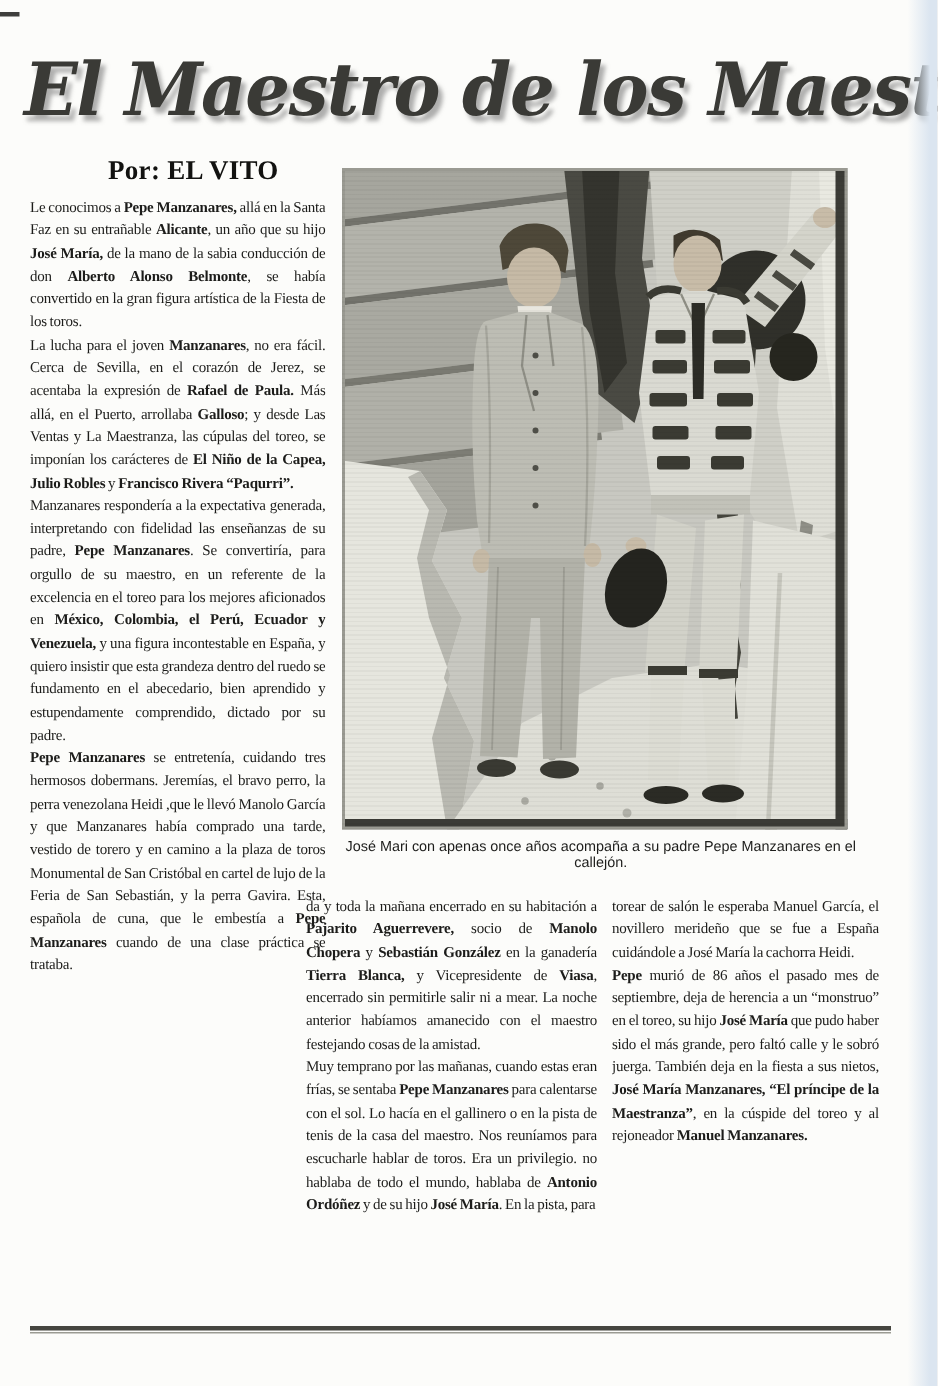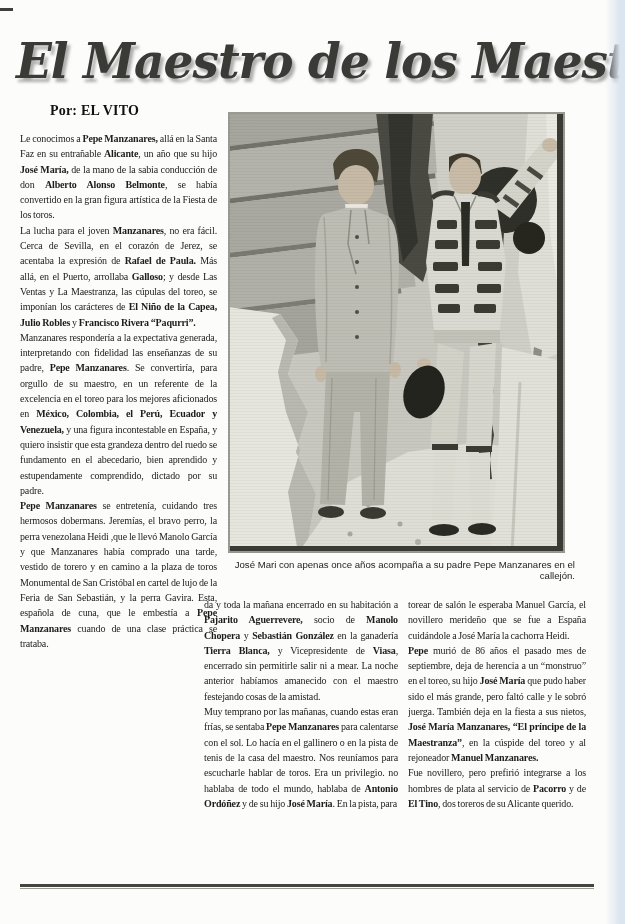--- a/index.html
+++ b/index.html
@@ -5,34 +5,34 @@
   html,body{margin:0;padding:0;background:#e9e9e9;}
   #page{position:relative;width:625px;height:924px;background:#fcfcfa;overflow:hidden;
         font-family:"Liberation Serif",serif;color:var(--ink,#1c1c1a);}
   .artifact{position:absolute;left:0;top:8px;width:13px;height:3px;background:#3e3e3c;}
   .scan-edge{position:absolute;right:0;top:0;bottom:0;width:20px;
         background:linear-gradient(to right,rgba(216,227,239,0),#dbe5f0 75%);z-index:9;}
   .title{position:absolute;top:33px;left:16px;width:594px;text-align:center;white-space:nowrap;
         font-family:"DejaVu Serif",serif;font-style:italic;font-weight:bold;font-size:47px;
         letter-spacing:-1px;color:var(--title_ink,#3a3a36);
         text-shadow:3px 4px 3px rgba(110,110,110,.55);transform:scaleY(1.04);}
-  .byline{position:absolute;top:103px;left:50px;font-weight:bold;font-size:14px;color:#121210;letter-spacing:.2px;}
+  .byline{position:absolute;top:103px;left:72px;font-weight:bold;font-size:18px;color:#121210;letter-spacing:.2px;}
   .col{position:absolute;font-size:10px;line-height:15.3px;text-align:justify;
         letter-spacing:-.15px;word-spacing:-.5px;hyphens:auto;overflow:hidden;}
   .col p{margin:0;}
   .col .b{font-weight:bold;}
   .col .i{}
   #col1{left:20px;top:131px;width:197px;height:752px;}
   #col2{left:204px;top:597px;width:194px;height:288px;}
   #col3{left:408px;top:597px;width:178px;height:288px;}
   .photo-wrap{position:absolute;left:228px;top:112px;width:337px;height:441px;}
   .photo-wrap svg{display:block;}
   .photo-wrap::after{content:"";position:absolute;inset:0;pointer-events:none;
         background:repeating-linear-gradient(0deg,rgba(0,0,0,.035) 0 1px,transparent 1px 3px);}
-  .caption{position:absolute;left:226px;top:559px;width:349px;text-align:right;
+  .caption{position:absolute;left:226px;top:559px;width:349px;text-align:center;
         font-family:"Liberation Sans",sans-serif;font-size:9.6px;color:#1d1d1b;}
   .rule{position:absolute;left:20px;top:884px;width:574px;z-index:5;}
   .rule .r1{height:3px;background:var(--rule,#45453f);}
   .rule .r2{height:1px;background:#9b9b93;margin-top:1px;}
 </style>
 </head>
 <body>
 
 <div id="page">
 
@@ -162,21 +162,20 @@
       <p><span>Manzanares respondería a la expectativa generada, interpretando con fidelidad las enseñanzas de su padre, </span><span class="b">Pepe Manzanares</span><span>. Se convertiría, para orgullo de su maestro, en un referente de la excelencia en el toreo para los mejores aficionados en </span><span class="b">México, Colombia, el Perú, Ecuador y Venezuela,</span><span> y una figura incontestable en España, y quiero insistir que esta grandeza dentro del ruedo se fundamento en el abecedario, bien aprendido y estupendamente comprendido, dictado por su padre.</span></p>
       <p><span class="b">Pepe Manzanares</span><span> se entretenía, cuidando tres hermosos dobermans. </span><span class="i">Jeremías</span><span>, el bravo perro, la perra venezolana </span><span class="i">Heidi</span><span> ,que le llevó Manolo García y que Manzanares había comprado una tarde, vestido de torero y en camino a la plaza de toros Monumental de San Cristóbal en cartel de lujo de la Feria de San Sebastián, y la perra </span><span class="i">Gavira</span><span>. Esta, española de cuna, que le embestía a </span><span class="b">Pepe Manzanares</span><span> cuando de una clase práctica se trataba.</span></p>
     </div>
   <div class="col" id="col2" lang="es">
       <p><span>da y toda la mañana encerrado en su habitación a </span><span class="b">Pajarito Aguerrevere,</span><span> socio de </span><span class="b">Manolo Chopera</span><span> y </span><span class="b">Sebastián González</span><span> en la ganadería </span><span class="b i">Tierra Blanca,</span><span> y Vicepresidente de </span><span class="b">Viasa</span><span>, encerrado sin permitirle salir ni a mear. La noche anterior habíamos amanecido con el maestro festejando cosas de la amistad.</span></p>
       <p><span>Muy temprano por las mañanas, cuando estas eran frías, se sentaba </span><span class="b">Pepe Manzanares</span><span> para calentarse con el sol. Lo hacía en el gallinero o en la pista de tenis de la casa del maestro. Nos reuníamos para escucharle hablar de toros. Era un privilegio. no hablaba de todo el mundo, hablaba de </span><span class="b">Antonio Ordóñez</span><span> y de su hijo </span><span class="b">José María</span><span>. En la pista, para</span></p>
     </div>
   <div class="col" id="col3" lang="es">
       <p><span>torear de salón le esperaba Manuel García, el novillero merideño que se fue a España cuidándole a José María la cachorra </span><span class="i">Heidi</span><span>.</span></p>
       <p><span class="b">Pepe</span><span> murió de 86 años el pasado mes de septiembre, deja de herencia a un “monstruo” en el toreo, su hijo </span><span class="b">José María</span><span> que pudo haber sido el más grande, pero faltó calle y le sobró juerga. También deja en la fiesta a sus nietos, </span><span class="b">José María Manzanares, </span><span class="b i">“El príncipe de la Maestranza”</span><span>, en la cúspide del toreo y al rejoneador </span><span class="b">Manuel Manzanares.</span></p>
-      <p><span>Fue novillero, pero prefirió integrarse a los hombres de plata al servicio de </span><span class="b">Pacorro</span><span> y de </span><span class="b">El Tino</span><span>, dos toreros de su Alicante querido.</span></p>
     </div>
 
   <div class="rule">
     <div class="r1"></div>
       <div class="r2"></div>
   </div>
 
 </div>
 
 </body></html>

